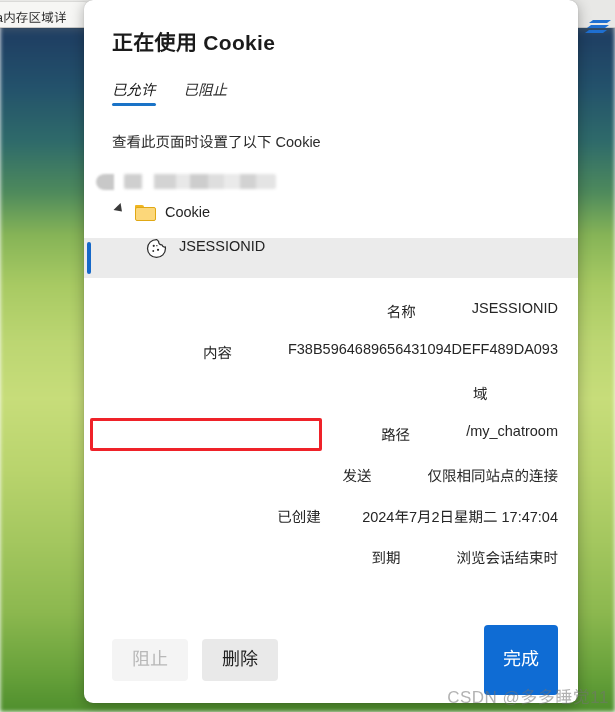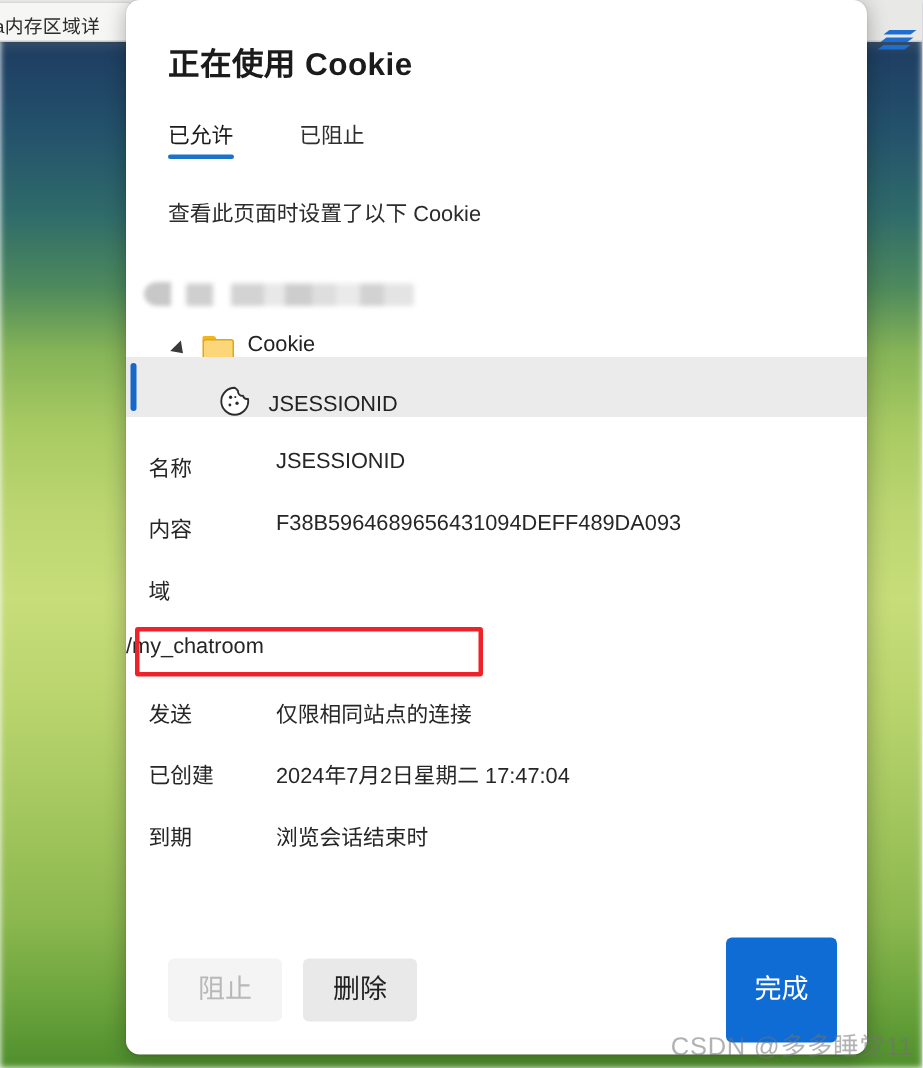--- a/index.html
+++ b/index.html
@@ -107,22 +107,23 @@
   .dialog-title {
     font-size: 21px;
     font-weight: bold;
     color: #1b1b1b;
     letter-spacing: .3px;
   }
 
   
   .tabs {
     display: flex;
-    gap: 44px;
+    gap: 28px;
     margin: 22px 0 0 28px;
+    font-style: italic;
   }
   .tab {
     font-size: 14.5px;
     color: #2f2f2f;
     padding-bottom: 7px;
     cursor: pointer;
     position: relative;
   }
   .tab.active {
     color: #1a1a1a;
@@ -144,21 +145,21 @@
   }
 
   
   .tree {
     margin-top: 22px;
     border-top: 1px solid transparent;
   }
 
   .tree-row {
     display: flex;
-    align-items: flex-end;
+    align-items: flex-start;
     height: 34px;
     padding-left: 0;
     position: relative;
   }
 
   .tree-row.origin {
     padding-left: 12px;
     height: 30px;
   }
 
@@ -248,20 +249,21 @@
   .details {
     padding: 22px 0 0 0;
     flex: 1 1 auto;
   }
 
   .detail-row {
     display: flex;
     align-items: flex-start;
     min-height: 41px;
     position: relative;
+    justify-content: flex-end;
   }
 
   .detail-label {
     width: 100px;
     padding-left: 15px;
     font-size: 14.5px;
     color: #262626;
     flex: 0 0 auto;
   }
 
@@ -418,20 +420,21 @@
 
       <div class="detail-row">
         <div class="detail-label">域</div>
         <div class="detail-value">
           <span class="redact value-redact"></span>
         </div>
       </div>
 
       <div class="detail-row">
         <div id="path-highlight"></div>
+        <div class="detail-label">路径</div>
         <div class="detail-value">/my_chatroom</div>
       </div>
 
       <div class="detail-row">
         <div class="detail-label">发送</div>
         <div class="detail-value">仅限相同站点的连接</div>
       </div>
 
       <div class="detail-row">
         <div class="detail-label">已创建</div>

